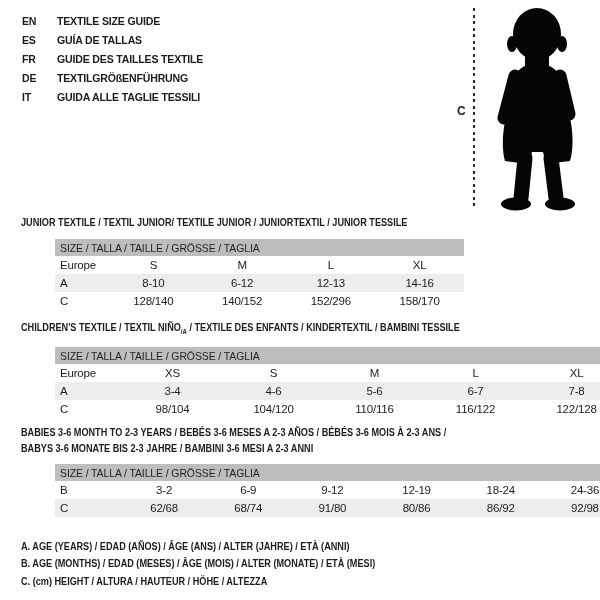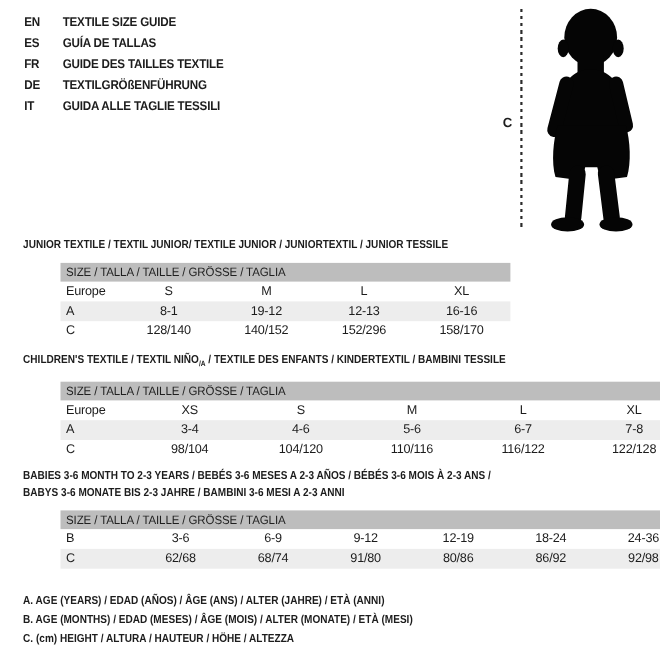--- a/index.html
+++ b/index.html
@@ -102,24 +102,24 @@
     </div>
     <div class="row">
       <div class="cell rl">Europe</div>
       <div class="cell">S</div>
       <div class="cell">M</div>
       <div class="cell">L</div>
       <div class="cell">XL</div>
     </div>
     <div class="row shaded">
       <div class="cell rl">A</div>
-      <div class="cell">8-1</div>
-      <div class="cell">19-12</div>
+      <div class="cell">8-10</div>
+      <div class="cell">6-12</div>
       <div class="cell">12-13</div>
-      <div class="cell">16-16</div>
+      <div class="cell">14-16</div>
     </div>
     <div class="row">
       <div class="cell rl">C</div>
       <div class="cell">128/140</div>
       <div class="cell">140/152</div>
       <div class="cell">152/296</div>
       <div class="cell">158/170</div>
     </div>
   </div>
 
@@ -159,21 +159,21 @@
   <div class="abs sec-title title3">
     <div class="tline">BABIES 3-6 MONTH TO 2-3 YEARS / BEBÉS 3-6 MESES A 2-3 AÑOS / BÉBÉS 3-6 MOIS À 2-3 ANS /</div>
     <div class="tline">BABYS 3-6 MONATE BIS 2-3 JAHRE / BAMBINI 3-6 MESI A 2-3 ANNI</div>
   </div>
   <div class="abs t t3">
     <div class="band">
       <span>SIZE / TALLA / TAILLE / GRÖSSE / TAGLIA</span>
     </div>
     <div class="row">
       <div class="cell rl">B</div>
-      <div class="cell">3-6</div>
+      <div class="cell">3-2</div>
       <div class="cell">6-9</div>
       <div class="cell">9-12</div>
       <div class="cell">12-19</div>
       <div class="cell">18-24</div>
       <div class="cell">24-36</div>
     </div>
     <div class="row shaded">
       <div class="cell rl">C</div>
       <div class="cell">62/68</div>
       <div class="cell">68/74</div>

